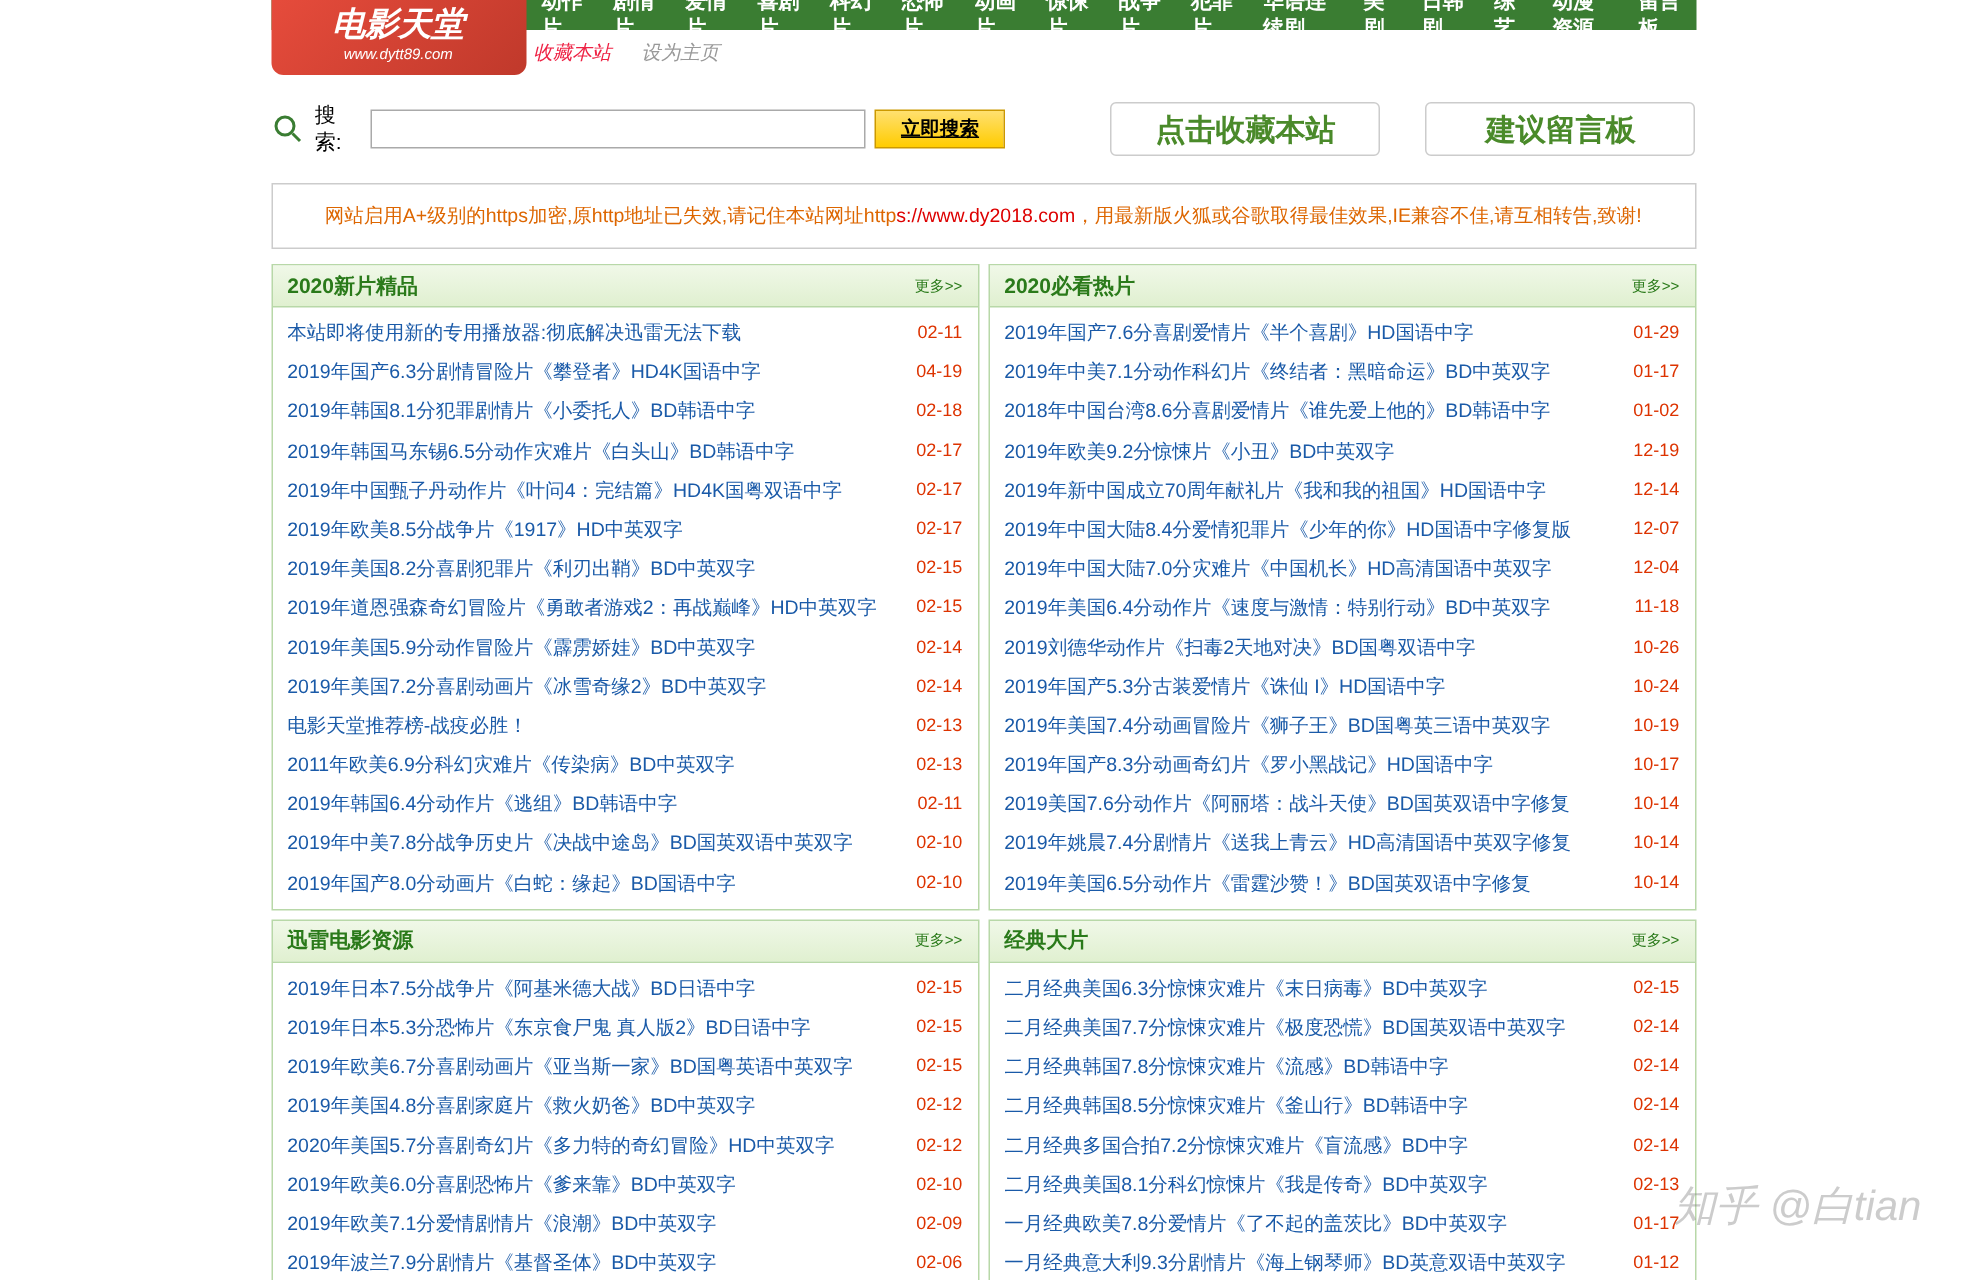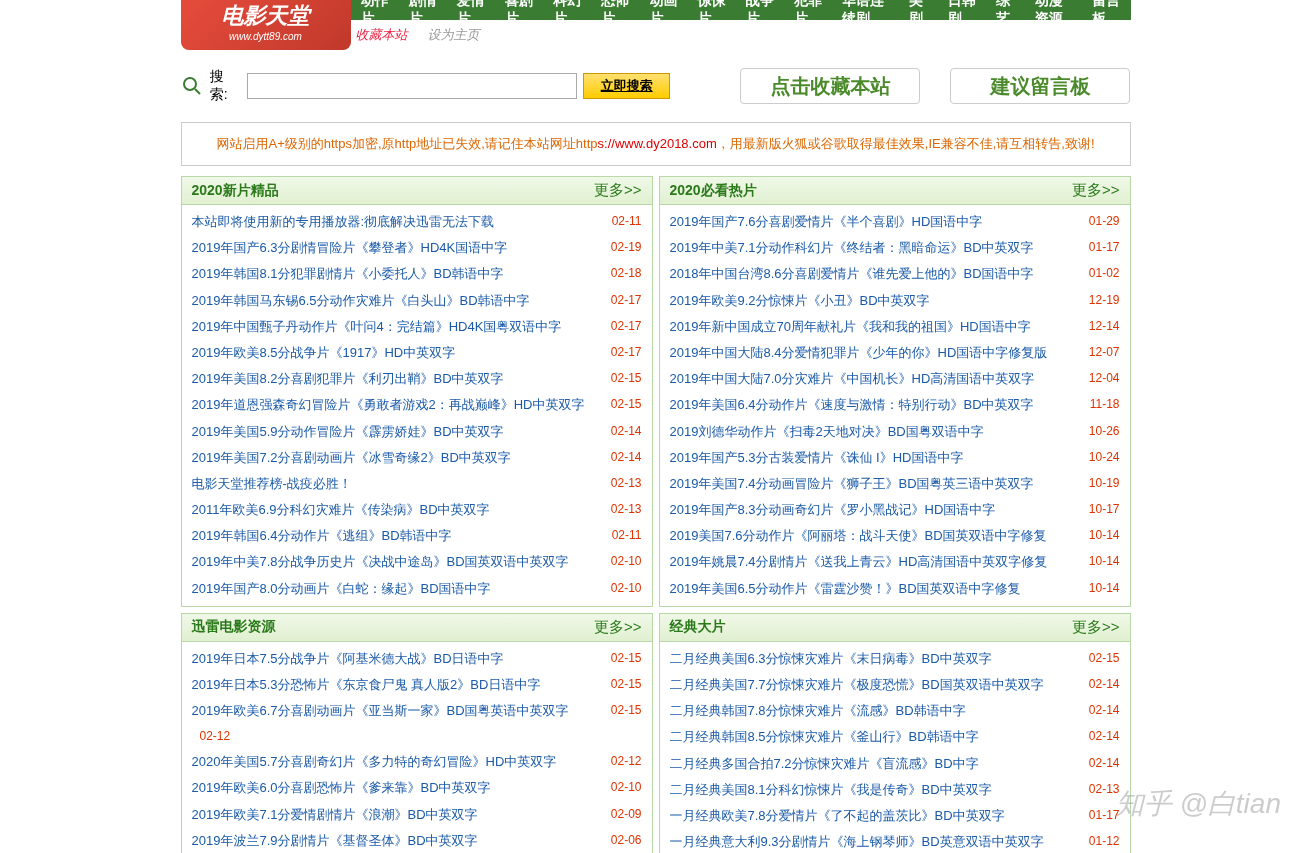--- a/index.html
+++ b/index.html
@@ -20,21 +20,21 @@
 .search-input { width: 340px; height: 26px; border: 1px solid #aaa; padding: 0 4px; }
 .search-btn { width: 90px; height: 26px; background: linear-gradient(#ffe070,#ffcc00); border: 1px solid #c90; font-size: 13px; font-weight: bold; cursor: pointer; text-decoration: underline; }
 .big-btn { width: 190px; height: 36px; border: 1px solid #ccc; border-radius: 4px; background: #fff; color: #4a8a2a; font-size: 20px; font-weight: bold; cursor: pointer; margin-left: 60px; }
 .notice { border: 1px solid #ccc; padding: 12px; text-align: center; margin-bottom: 10px; font-size: 13px; }
 .notice .orange { color: #d60; }
 .notice .red { color: #d00; }
 .panels { display: flex; gap: 6px; }
 .panel { flex: 1; border: 1px solid #b8d8a8; }
 .panel-header { background: linear-gradient(#f0f8e8,#e0f0d0); height: 28px; display: flex; align-items: center; justify-content: space-between; padding: 0 10px; border-bottom: 1px solid #b8d8a8; }
 .panel-title { color: #2a7a1a; font-weight: bold; font-size: 14px; }
-.panel-more { color: #2a7a1a; text-decoration: none; font-size: 15px; margin-left: 12px; }
+.panel-more { color: #2a7a1a; text-decoration: none; font-size: 10px; margin-left: 12px; }
 .panel ul { list-style: none; padding: 4px 10px; }
 .panel li { display: flex; justify-content: space-between; padding: 4px 0; line-height: 1.4; }
 .panel li a { color: #1a5aa8; text-decoration: none; flex: 1; overflow: hidden; text-overflow: ellipsis; white-space: nowrap; }
 .panel li .date { color: #d30; font-size: 12px; margin-left: 8px; }
 .watermark { position: fixed; right: 30px; bottom: 30px; font-size: 28px; color: rgba(128,128,128,0.4); font-style: italic; pointer-events: none; }
 </style>
 </head>
 <body>
 
 <div class="container">
@@ -91,21 +91,21 @@
           <span class="panel-title">2020新片精品</span>
           <a class="panel-more" href="#">更多&gt;&gt;</a>
         </div>
         <ul>
           <li>
             <a href="#">本站即将使用新的专用播放器:彻底解决迅雷无法下载</a>
             <span class="date">02-11</span>
           </li>
           <li>
             <a href="#">2019年国产6.3分剧情冒险片《攀登者》HD4K国语中字</a>
-            <span class="date">02-19</span>
+            <span class="date">04-19</span>
           </li>
           <li>
             <a href="#">2019年韩国8.1分犯罪剧情片《小委托人》BD韩语中字</a>
             <span class="date">02-18</span>
           </li>
           <li>
             <a href="#">2019年韩国马东锡6.5分动作灾难片《白头山》BD韩语中字</a>
             <span class="date">02-17</span>
           </li>
           <li>
@@ -162,21 +162,21 @@
         <ul>
           <li>
             <a href="#">2019年国产7.6分喜剧爱情片《半个喜剧》HD国语中字</a>
             <span class="date">01-29</span>
           </li>
           <li>
             <a href="#">2019年中美7.1分动作科幻片《终结者：黑暗命运》BD中英双字</a>
             <span class="date">01-17</span>
           </li>
           <li>
-            <a href="#">2018年中国台湾8.6分喜剧爱情片《谁先爱上他的》BD国语中字</a>
+            <a href="#">2018年中国台湾8.6分喜剧爱情片《谁先爱上他的》BD韩语中字</a>
             <span class="date">01-02</span>
           </li>
           <li>
             <a href="#">2019年欧美9.2分惊悚片《小丑》BD中英双字</a>
             <span class="date">12-19</span>
           </li>
           <li>
             <a href="#">2019年新中国成立70周年献礼片《我和我的祖国》HD国语中字</a>
             <span class="date">12-14</span>
           </li>
@@ -236,20 +236,21 @@
           </li>
           <li>
             <a href="#">2019年日本5.3分恐怖片《东京食尸鬼 真人版2》BD日语中字</a>
             <span class="date">02-15</span>
           </li>
           <li>
             <a href="#">2019年欧美6.7分喜剧动画片《亚当斯一家》BD国粤英语中英双字</a>
             <span class="date">02-15</span>
           </li>
           <li>
+            <a href="#">2019年美国4.8分喜剧家庭片《救火奶爸》BD中英双字</a>
             <span class="date">02-12</span>
           </li>
           <li>
             <a href="#">2020年美国5.7分喜剧奇幻片《多力特的奇幻冒险》HD中英双字</a>
             <span class="date">02-12</span>
           </li>
           <li>
             <a href="#">2019年欧美6.0分喜剧恐怖片《爹来靠》BD中英双字</a>
             <span class="date">02-10</span>
           </li>

